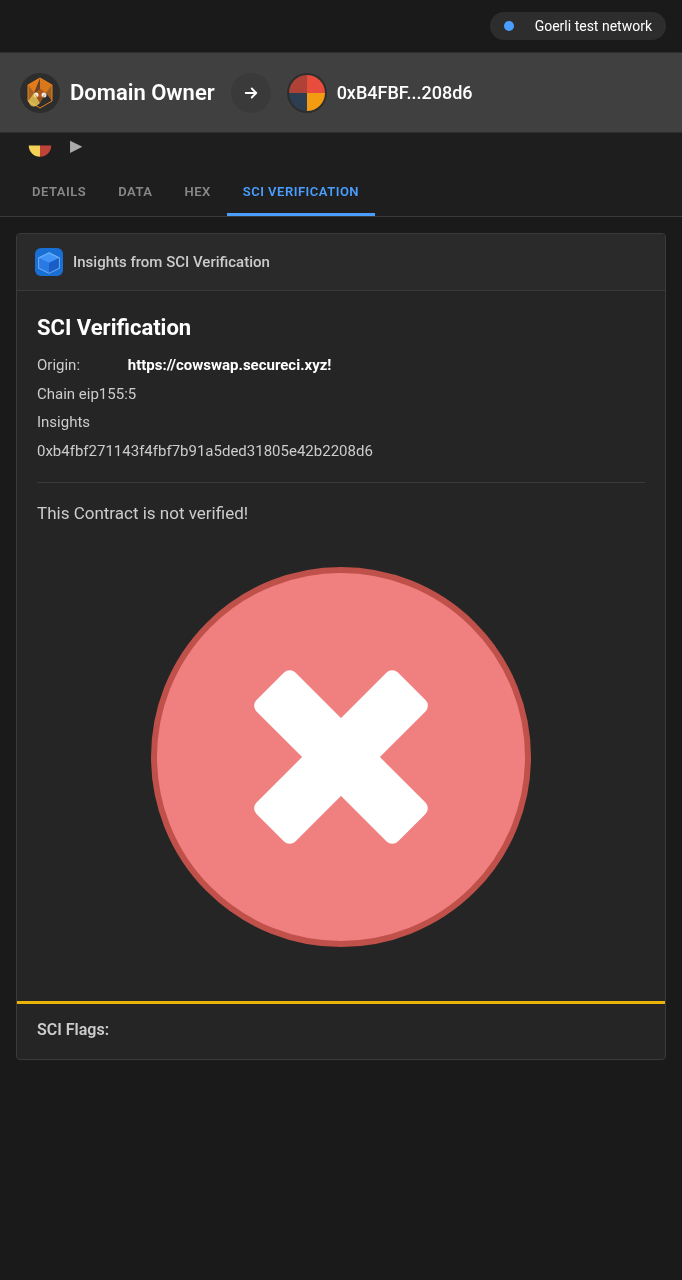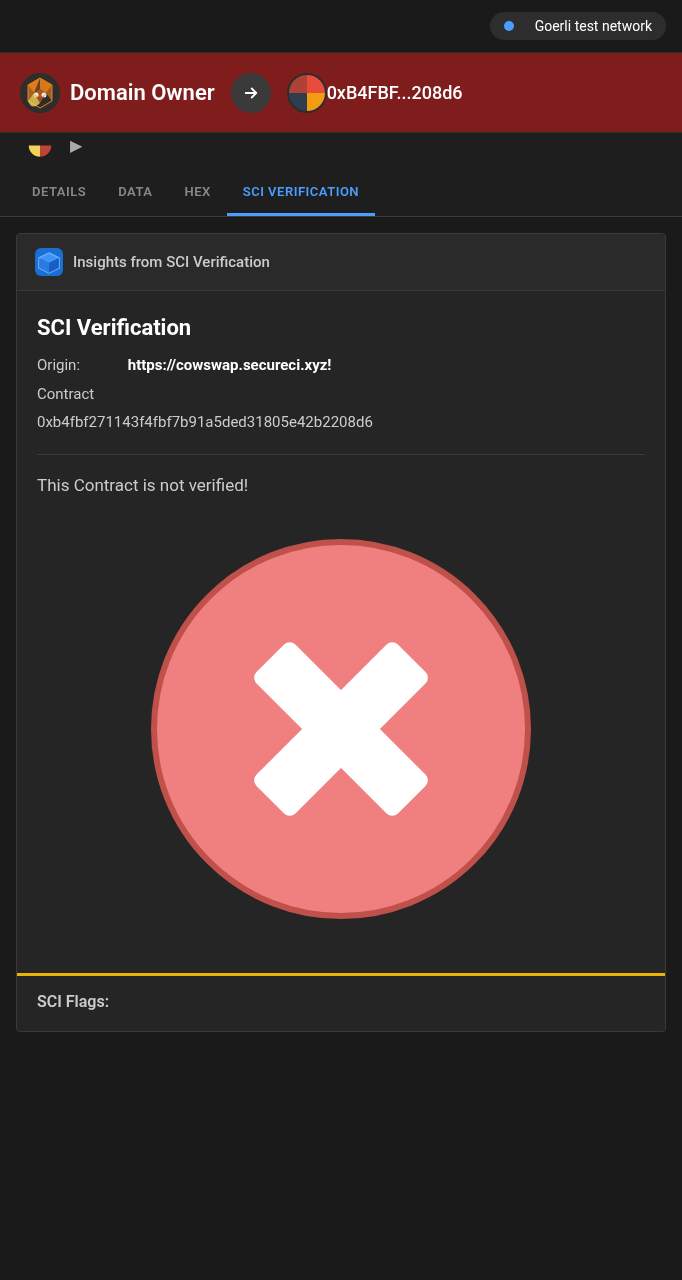--- a/index.html
+++ b/index.html
@@ -44,21 +44,21 @@
       background-color: #4a9eff;
     }
 
     .network-label {
       font-size: 14px;
       color: #ffffff;
     }
 
     
     .tx-header {
-      background-color: #7f1d1d;
+      background-color: #404040;
       padding: 16px 20px;
       display: flex;
       align-items: center;
       gap: 16px;
       border-bottom: 1px solid #2d2d2d;
       min-height: 80px;
     }
 
     .from-section {
       display: flex;
@@ -80,20 +80,21 @@
       display: flex;
       align-items: center;
       justify-content: center;
       flex-shrink: 0;
       cursor: pointer;
     }
 
     .to-section {
       display: flex;
       align-items: center;
+      gap: 10px;
     }
 
     .address-text {
       font-size: 18px;
       color: #ffffff;
       font-weight: 500;
     }
 
     
     .partial-avatar-row {
@@ -358,22 +359,23 @@
     </div>
 
     <div class="sci-card-body">
 
       <div class="sci-title">SCI Verification</div>
 
       <div class="sci-detail-line">
         <span>Origin: </span><span class="highlight">https://cowswap.secureci.xyz!</span>
       </div>
 
-
-      <div class="sci-detail-line">Contract</div>
+      <div class="sci-detail-line">Chain eip155:5</div>
+
+      <div class="sci-detail-line">Insights</div>
       <div class="sci-contract-address">0xb4fbf271143f4fbf7b91a5ded31805e42b2208d6</div>
 
       <hr class="sci-divider">
 
       <div class="sci-not-verified">This Contract is not verified!</div>
 
       <div class="x-circle-wrapper">
         <div class="x-circle">
           <div class="x-mark"></div>
         </div>

